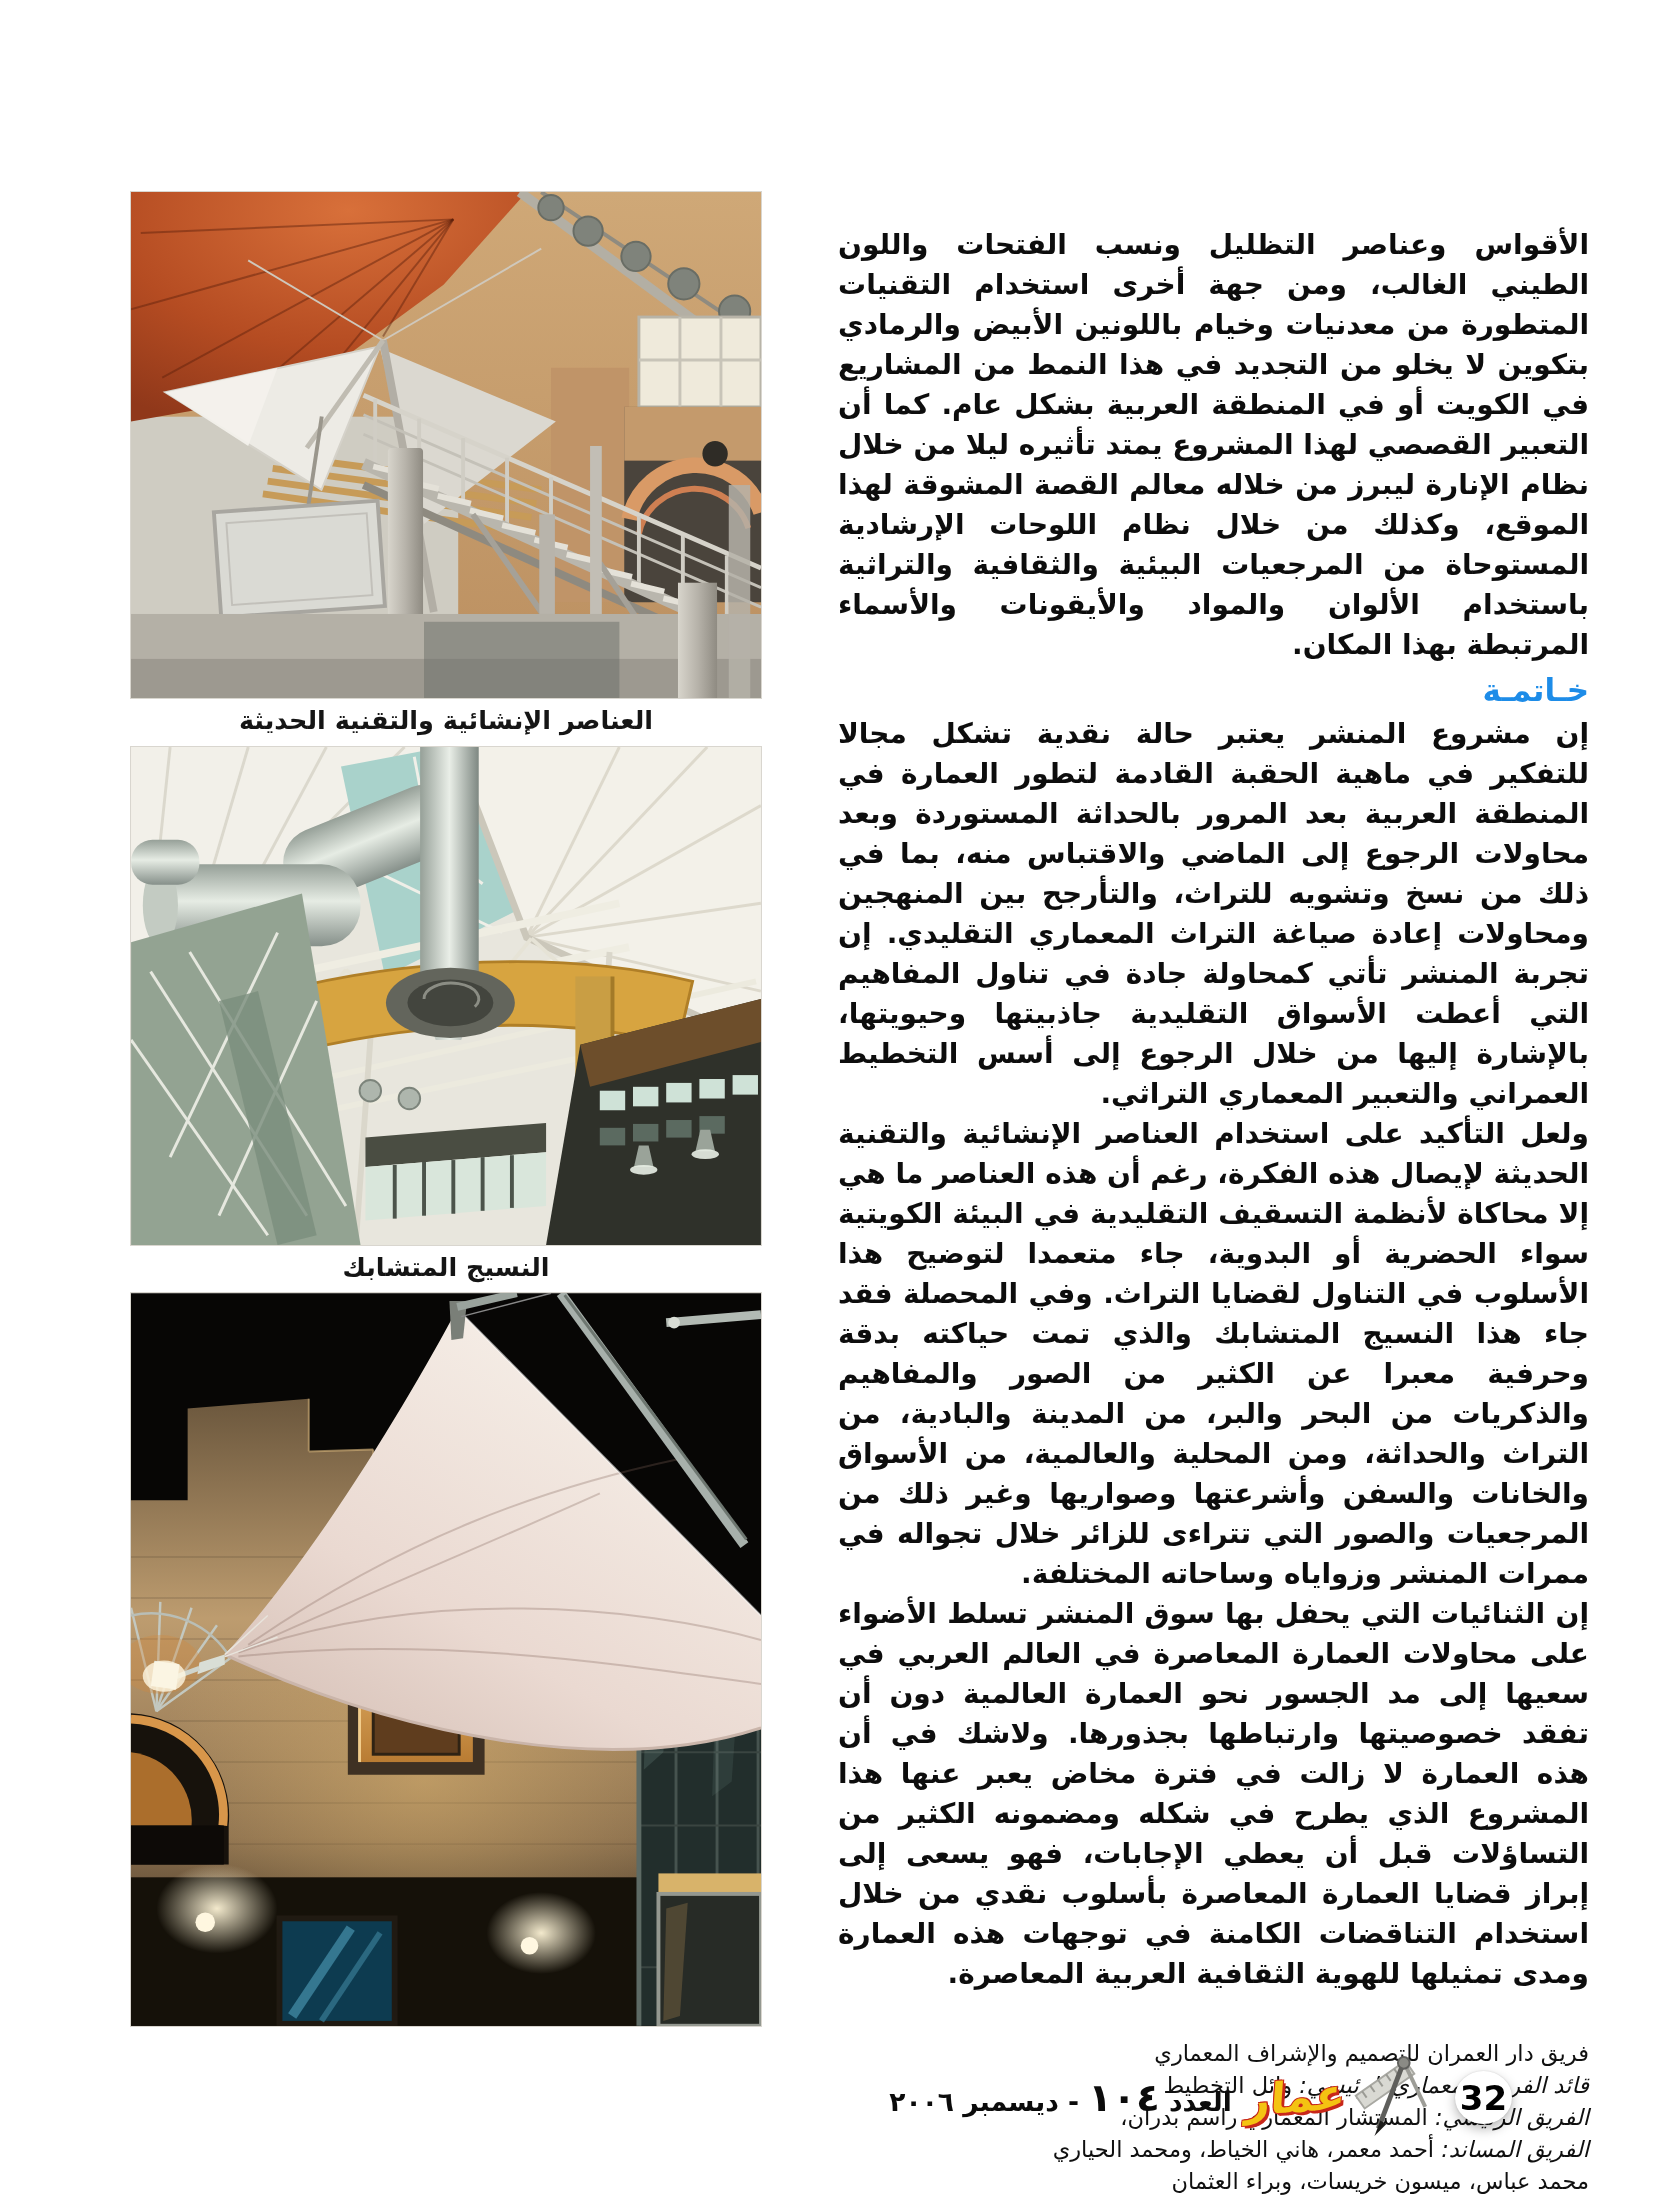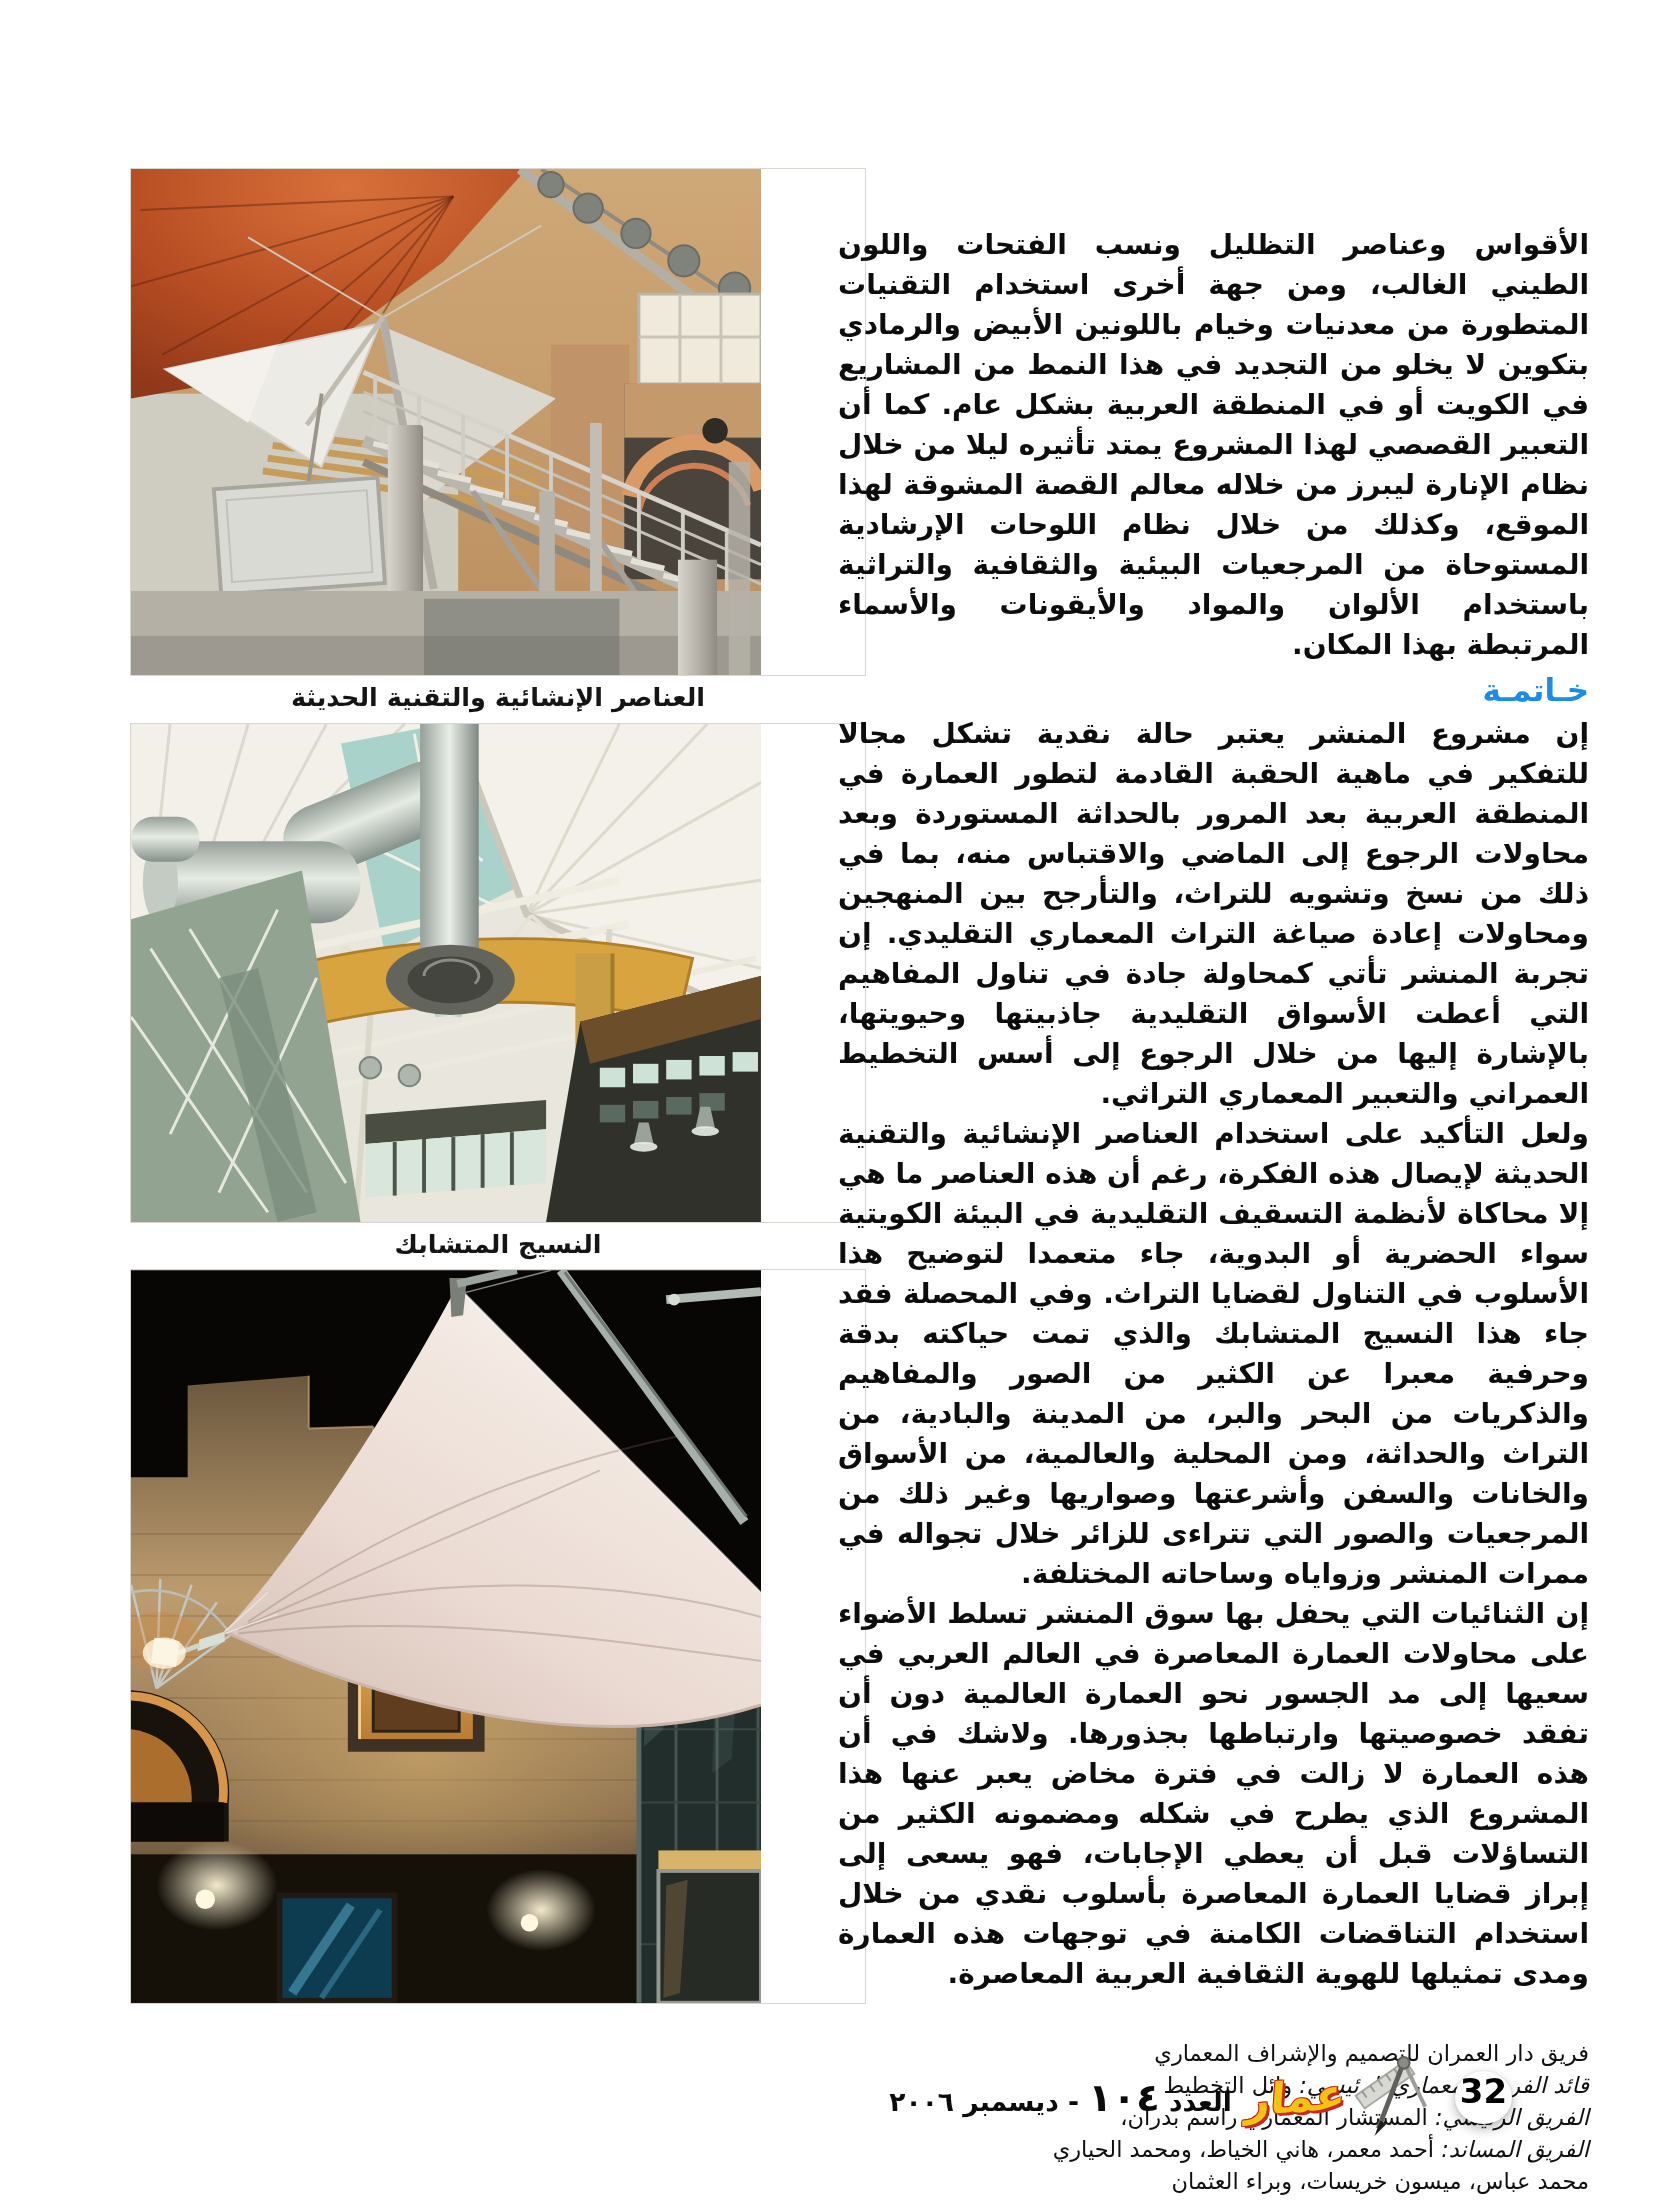--- a/index.html
+++ b/index.html
@@ -2,21 +2,21 @@
 <html lang="ar"><head>
 <meta charset="utf-8">
 <style>
   html,body{margin:0;padding:0;background:#ffffff;}
   .page{
     position:relative;width:1667px;height:2209px;background:#fff;overflow:hidden;
     font-family:"DejaVu Sans",sans-serif;color:#111;
     --heading_blue:#1d8ce8;--logo_yellow:#f4c312;--logo_red:#c8271a;
   }
   
-  .photos{position:absolute;left:130px;top:168px;width:736px;}
+  .photos{position:absolute;left:130px;top:191px;width:632px;}
   .photo{margin:0;padding:0;line-height:0;border:1px solid #d9d6cf;box-sizing:border-box;}
   .photo svg{display:block;}
   .cap{
     direction:rtl;text-align:center;font-size:25.5px;font-weight:bold;color:#151515;
     line-height:29px;margin:6.9px 0 10.8px 0;
   }
   
   .text-col{
     position:absolute;left:838px;top:225px;width:751px;
     direction:rtl;text-align:justify;text-justify:inter-word;
@@ -43,21 +43,21 @@
   .logo{display:flex;align-items:center;gap:2px;}
   .logo-text{
     font-size:43px;font-weight:bold;color:var(--logo_yellow);
     text-shadow:2.9px 2.9px 0 var(--logo_red),-1px -1px 0 var(--logo_red),
                 1px -1px 0 var(--logo_red),-1px 1px 0 var(--logo_red);
     transform:skewX(-8deg) rotate(-4deg);line-height:1;
   }
   .page-num{
     width:57px;height:53px;border-radius:50%;background:#fff;
     box-shadow:0 4.9px 11.8px rgba(0,0,0,.28), 0 0 2px rgba(0,0,0,.15);
-    display:flex;justify-content:center;
+    display:flex;align-items:center;justify-content:center;
     font-size:34px;font-weight:bold;color:#000;
   }
 </style>
 </head>
 <body>
 
 <div class="page" style="--heading_blue: #1d8ce8; --logo_yellow: #f4c312; --logo_red: #c8271a;">
 
   <div class="photos">
 

